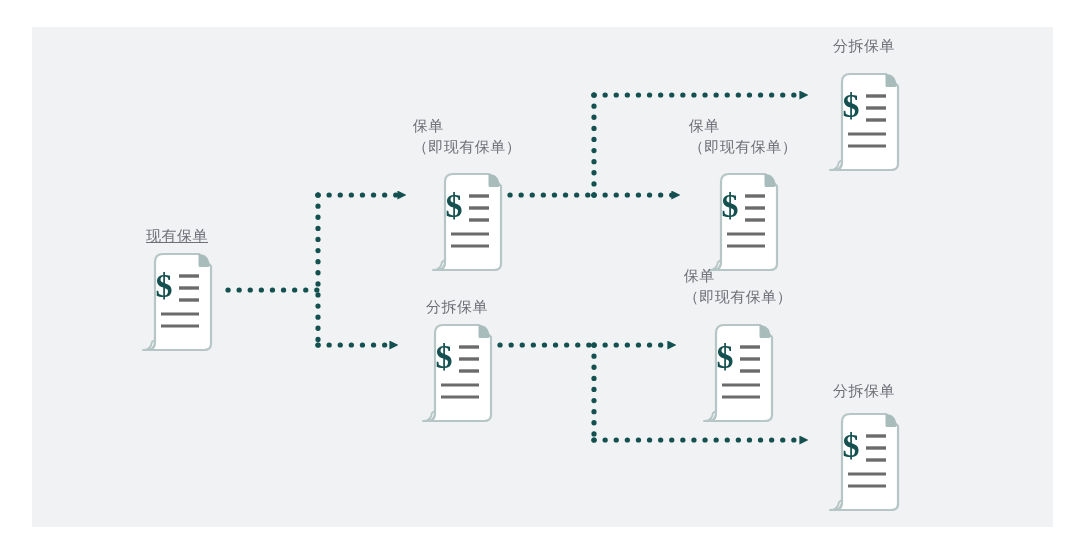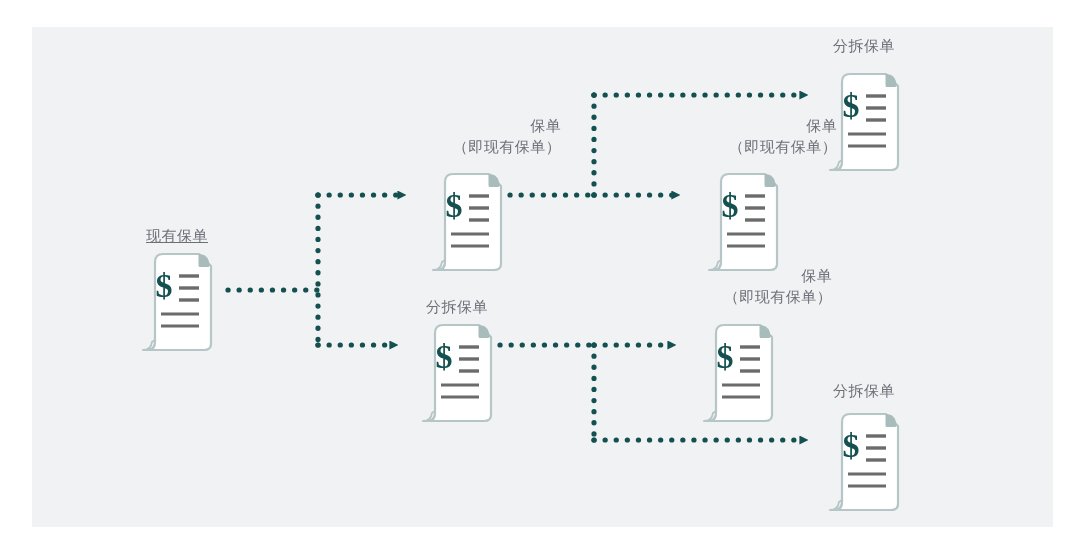--- a/index.html
+++ b/index.html
@@ -31,28 +31,28 @@
     height: 550px;
     pointer-events: none;
   }
   .node {
     position: absolute;
   }
   .node-label {
     position: absolute;
     left: 50%;
     transform: translateX(-50%);
-    text-align: right;
+    text-align: left;
     color: #6f6f78;
     font-size: 15px;
     line-height: 21px;
     white-space: nowrap;
     letter-spacing: 0.5px;
   }
-  .node-label.two-line { line-height: 21px; margin-left: 40px; }
+  .node-label.two-line { line-height: 21px; }
 </style>
 </head>
 <body>
 
 <div id="stage">
 
   <div id="panel"></div>
 
   <svg id="svg-layer" viewBox="0 0 1080 550" xmlns="http://www.w3.org/2000/svg">
     <defs>

